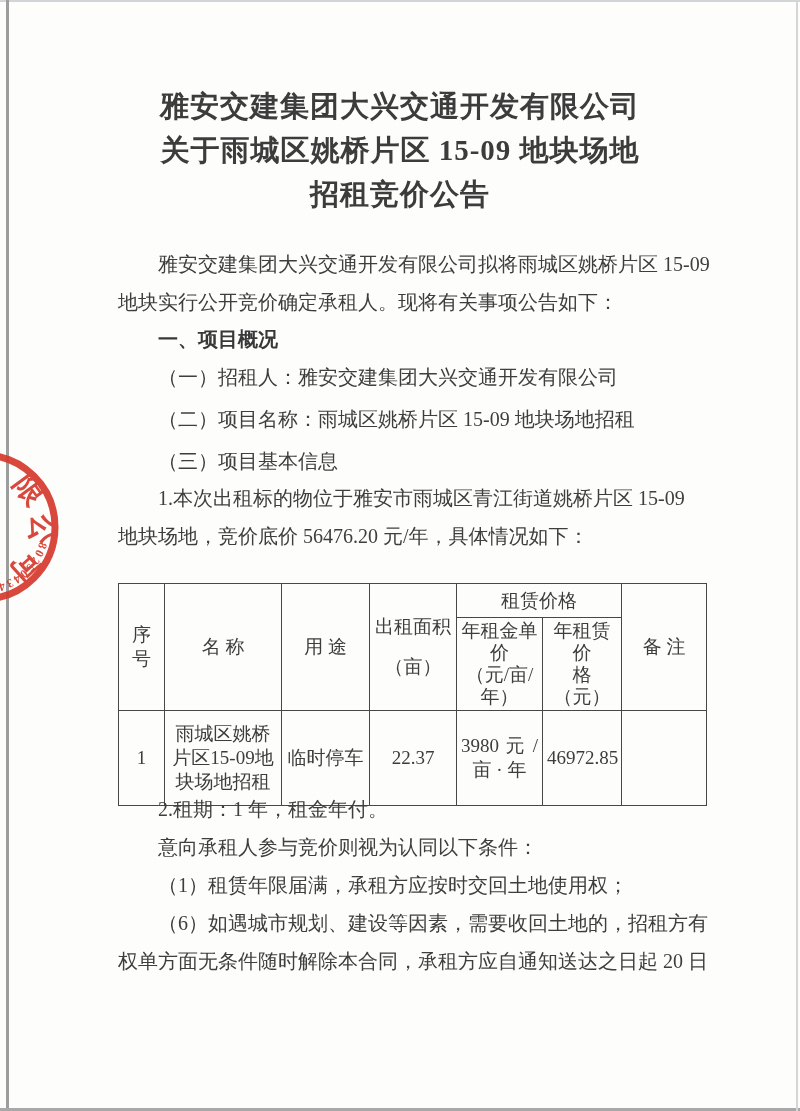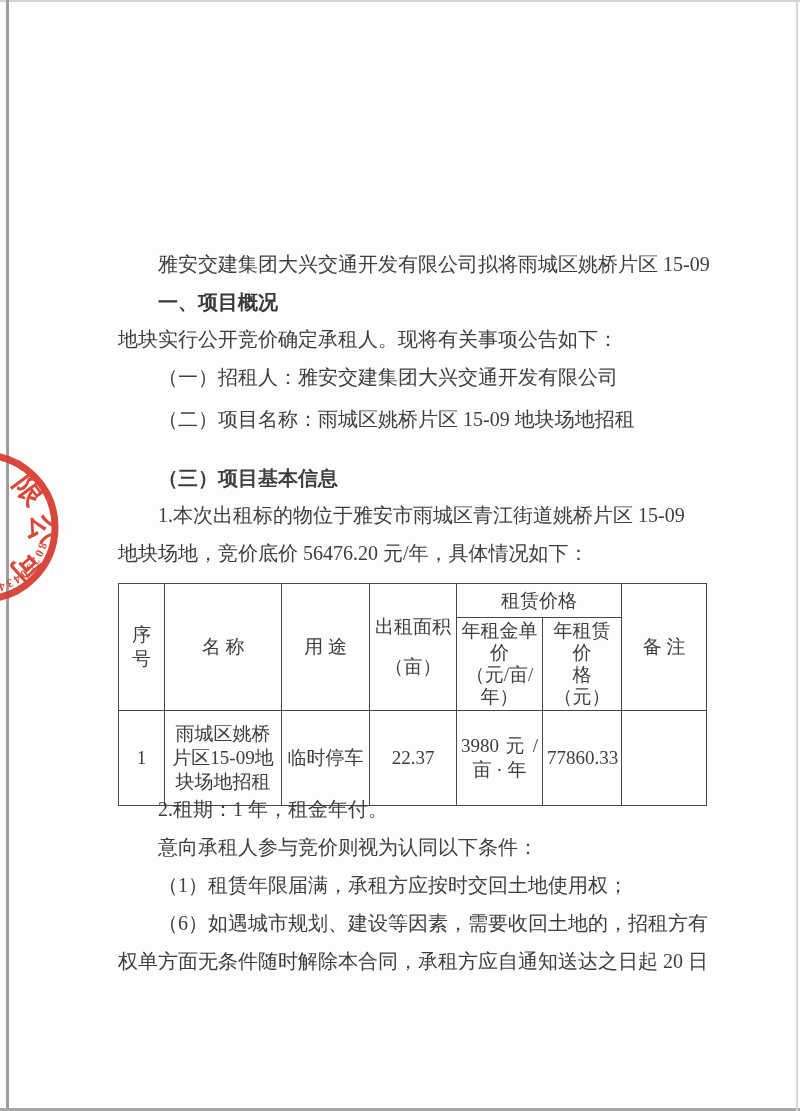--- a/index.html
+++ b/index.html
@@ -24,21 +24,21 @@
   .title-block div { white-space:nowrap; }
 
   .content1 { position:absolute; left:118px; top:246px; width:600px;
               font-size:20px; line-height:37.5px; }
   .content2 { position:absolute; left:118px; top:790px; width:600px;
               font-size:20px; line-height:38px; }
   .line { white-space:nowrap; }
   .indent { text-indent:2em; }
   .bold { font-weight:700; color:#383838; }
   .mt5 { margin-top:5px; }
-  .mt4 { margin-top:21px;font-weight:bold; }
+  .mt4 { margin-top:4px; }
 
   table.rental {
     position:absolute; left:118px; top:583px;
     border-collapse:collapse; table-layout:fixed; width:588px;
     font-size:19px; color:#3d3d3d;
   }
   table.rental td { border:1.5px solid #474747; text-align:center;
                     vertical-align:middle; padding:2px 4px; line-height:24px; }
   td.two-line div { line-height:22px; }
   td.area-cell div { line-height:26px; }
@@ -69,25 +69,30 @@
     </defs>
     <circle cx="85" cy="85" r="72" fill="none" stroke="#d5392c" stroke-width="7"></circle>
     <text fill="#d5392c" font-size="30" font-weight="700" letter-spacing="6">
       <textPath href="#nameArc" startOffset="18%">限公司</textPath>
     </text>
     <text fill="#d5392c" font-size="12" font-weight="700" letter-spacing="2">
       <textPath href="#digitArc" startOffset="2%">8025043468</textPath>
     </text>
   </svg>
 
+  <div class="title-block">
+    <div>雅安交建集团大兴交通开发有限公司</div>
+    <div>关于雨城区姚桥片区 15-09 地块场地</div>
+    <div>招租竞价公告</div>
+  </div>
 
   <div class="content1">
     <div class="line indent">雅安交建集团大兴交通开发有限公司拟将雨城区姚桥片区 15-09</div>
+    <div class="line">地块实行公开竞价确定承租人。现将有关事项公告如下：</div>
     <div class="line indent bold">一、项目概况</div>
-    <div class="line">地块实行公开竞价确定承租人。现将有关事项公告如下：</div>
     <div class="line indent">（一）招租人：雅安交建集团大兴交通开发有限公司</div>
     <div class="line indent mt5">（二）项目名称：雨城区姚桥片区 15-09 地块场地招租</div>
     <div class="line indent mt4">（三）项目基本信息</div>
     <div class="line indent">1.本次出租标的物位于雅安市雨城区青江街道姚桥片区 15-09</div>
     <div class="line">地块场地，竞价底价 56476.20 元/年，具体情况如下：</div>
   </div>
 
   <table class="rental">
     <colgroup>
       <col style="width:46px">
@@ -122,21 +127,21 @@
     </tr>
     <tr style="height:95px">
       <td>1</td>
       <td class="name-cell">雨城区姚桥片区15-09地块场地招租</td>
       <td class="use-cell">临时停车</td>
       <td>22.37</td>
       <td class="unit-cell">
         <div class="justify-line">3980 元 /</div>
         <div>亩 · 年</div>
       </td>
-      <td>77860.33</td>
+      <td>46972.85</td>
       <td></td>
     </tr>
   </tbody>
     </table>
 
   <div class="content2">
     <div class="line indent">2.租期：1 年，租金年付。</div>
     <div class="line indent">意向承租人参与竞价则视为认同以下条件：</div>
     <div class="line indent">（1）租赁年限届满，承租方应按时交回土地使用权；</div>
     <div class="line indent">（6）如遇城市规划、建设等因素，需要收回土地的，招租方有</div>

